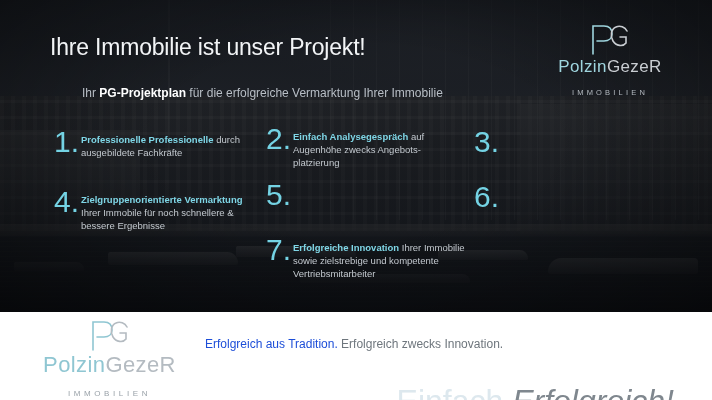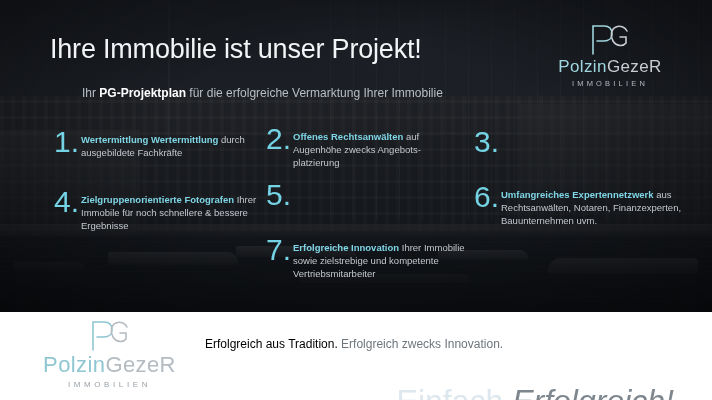--- a/index.html
+++ b/index.html
@@ -92,39 +92,39 @@
   .hero-vignette {
     position:absolute; inset:0;
     background:radial-gradient(ellipse 70% 75% at 50% 45%, rgba(0,0,0,0) 40%, rgba(0,0,0,.45) 100%);
   }
 
   .hero-content { position:absolute; inset:0; }
 
   
   .headline {
     position:absolute; left:50px; top:34px;
-    font-size:27px; font-weight:400; letter-spacing:-.2px;
+    font-size:23px; font-weight:400; letter-spacing:-.2px;
     color:#f2f4f6; white-space:nowrap;
   }
   .subline {
     position:absolute; left:50px; top:86px;
     font-size:12px; font-weight:400; color:#b9bfc6; white-space:nowrap;margin-left:32px;
   }
   .subline b { color:#ffffff; font-weight:700; }
 
   
   .logo-dark { position:absolute; right:32px; top:22px; text-align:center; width:140px; }
   .mono { display:block; height:34px; margin-bottom:2px; }
   .logo-word {
     font-size:17px; letter-spacing:.4px; line-height:1; white-space:nowrap;
   }
   .logo-word .p { color:#9fd5de; }
   .logo-word .g { color:#c9cdd2; }
   .logo-sub {
-    font-size:7.5px; letter-spacing:3.2px; color:#b4bac0; margin-top:4px;
+    font-size:7.5px; letter-spacing:3.2px; color:#b4bac0; margin-top:13px;
   }
 
   
   .step { position:absolute; display:flex; align-items:flex-start; }
   .step-num {
     font-size:30px; font-weight:300; color:#74d3e4; line-height:.88;
     min-width:27px; text-align:left; margin-top:-4px;
   }
   .step-body { font-size:9.5px; line-height:1.38; color:#c3c9cf; }
   .step-body b { color:#7fd6e6; font-weight:700; }
@@ -145,21 +145,21 @@
   .logo-light { position:absolute; left:22px; top:6px; width:175px; text-align:center; }
   .logo-light .logo-word .p { color:#8fc6d2; }
   .logo-light .logo-word .g { color:#b4bbc1; }
   .logo-light .logo-word { font-size:22px; }
   .logo-light .logo-sub { color:#9aa2a9; font-size:8px; letter-spacing:3.6px; }
 
   .tagline {
     position:absolute; left:205px; top:25px;
     font-size:12px; color:#6e767d; white-space:nowrap;
   }
-  .tagline .soft { color:#000000; }
+  .tagline .soft { color:#1d4ed8; }
 
   .claim {
     position:absolute; right:38px; top:55px;
     font-size:32px; font-weight:300; white-space:nowrap;margin-top:16px;
   }
   .claim .soft { color:#dde8ee; }
   .claim .em { color:#7f878e; font-style:italic; }
 </style>
 </head>
 <body>
@@ -201,49 +201,48 @@
           </svg>
         </span>
         <div class="logo-word">
           <span class="p">Polzin</span><span class="g">GezeR</span>
         </div>
         <div class="logo-sub">IMMOBILIEN</div>
       </div>
 
       <div class="step s1">
         <span class="step-num">1.</span>
-        <span class="step-body"><b>Wertermittlung Wertermittlung</b><span> durch ausgebildete Fachkräfte</span></span>
+        <span class="step-body"><b>Professionelle Professionelle</b><span> durch ausgebildete Fachkräfte</span></span>
       </div>
 
       <div class="step s4">
         <span class="step-num">4.</span>
-        <span class="step-body"><b>Zielgruppenorientierte Fotografen</b><span> Ihrer Immobile für noch schnellere &amp; bessere Ergebnisse</span></span>
+        <span class="step-body"><b>Zielgruppenorientierte Vermarktung</b><span> Ihrer Immobile für noch schnellere &amp; bessere Ergebnisse</span></span>
       </div>
 
       <div class="step s2">
         <span class="step-num">2.</span>
-        <span class="step-body"><b>Offenes Rechtsanwälten</b><span> auf Augenhöhe zwecks Angebots-platzierung</span></span>
+        <span class="step-body"><b>Einfach Analysegespräch</b><span> auf Augenhöhe zwecks Angebots-platzierung</span></span>
       </div>
 
       <div class="step s5">
         <span class="step-num">5.</span>
       </div>
 
       <div class="step s7">
         <span class="step-num">7.</span>
         <span class="step-body"><b>Erfolgreiche Innovation</b><span> Ihrer Immobilie sowie zielstrebige und kompetente Vertriebsmitarbeiter</span></span>
       </div>
 
       <div class="step s3">
         <span class="step-num">3.</span>
       </div>
 
       <div class="step s6">
         <span class="step-num">6.</span>
-        <span class="step-body"><b>Umfangreiches Expertennetzwerk</b><span> aus Rechtsanwälten, Notaren, Finanzexperten, Bauunternehmen uvm.</span></span>
       </div>
 
     </div>
   </section>
 
   <footer class="footer">
 
     <div class="logo-light">
       <span class="mono">
         <svg width="46" height="34" viewBox="0 0 46 34" aria-hidden="true">

